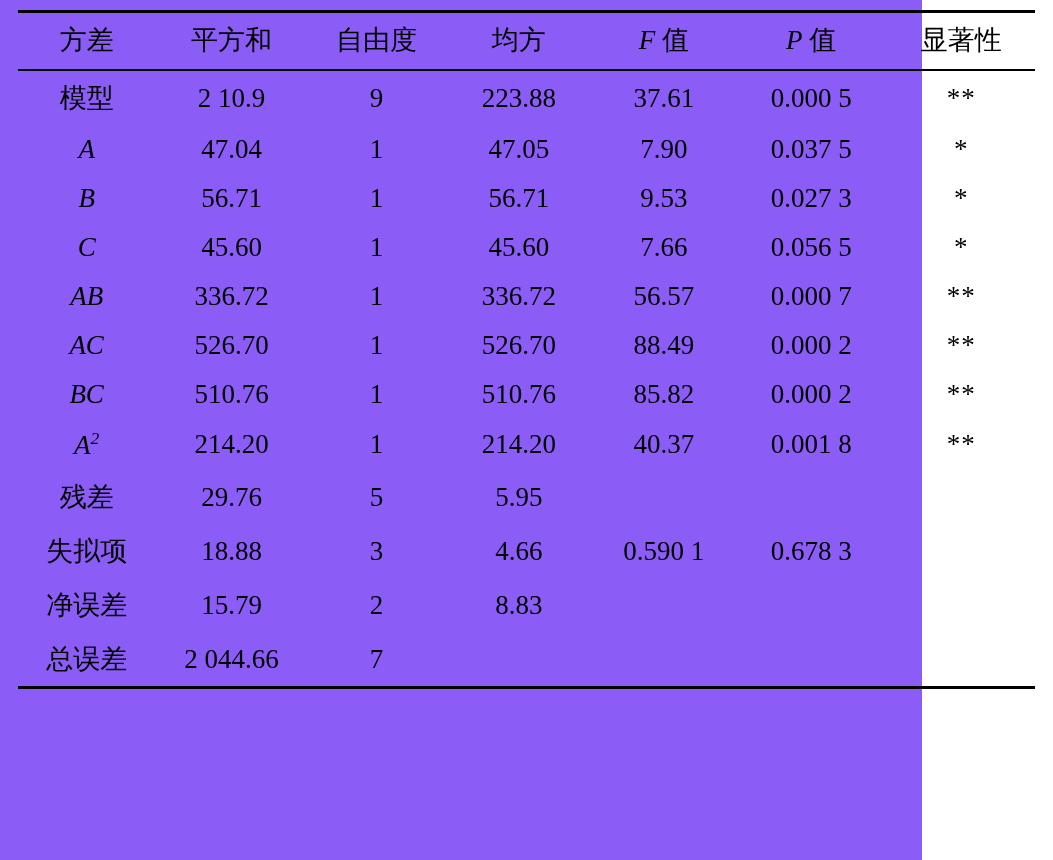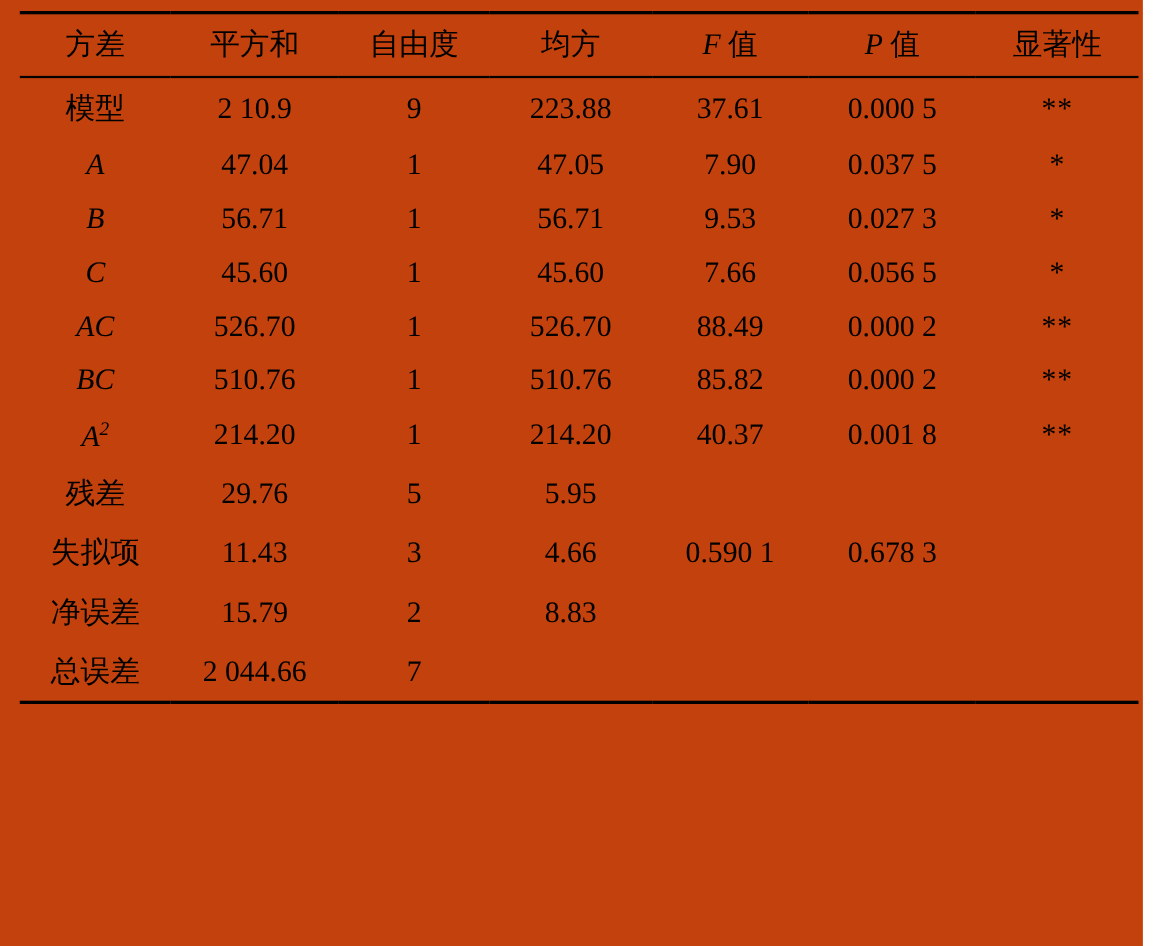--- a/index.html
+++ b/index.html
@@ -8,25 +8,25 @@
     background: #ffffff;
   }
   body {
     width: 1053px;
     height: 860px;
     font-family: "Liberation Serif", "DejaVu Serif", serif;
     color: #000000;
     overflow: hidden;
   }
   .sheet {
-    width: 1039px;
+    width: 922px;
     height: 860px;
     box-sizing: border-box;
     padding: 10px 18px 0 18px;
-    background: #c2410c;
+    background: #8b5cf6;
   }
   table.anova {
     border-collapse: collapse;
     width: 1017px;
     table-layout: fixed;
   }
   table.anova col.c0 { width: 13.5%; }
   table.anova col.c1 { width: 15.0%; }
   table.anova col.c2 { width: 13.5%; }
   table.anova col.c3 { width: 14.5%; }
@@ -128,20 +128,29 @@
         <tr>
           <td><span class="term-ital">C</span></td>
           <td>45.60</td>
           <td>1</td>
           <td>45.60</td>
           <td>7.66</td>
           <td>0.056 5</td>
           <td class="sig">*</td>
         </tr>
         <tr>
+          <td><span class="term-ital">AB</span></td>
+          <td>336.72</td>
+          <td>1</td>
+          <td>336.72</td>
+          <td>56.57</td>
+          <td>0.000 7</td>
+          <td class="sig">**</td>
+        </tr>
+        <tr>
           <td><span class="term-ital">AC</span></td>
           <td>526.70</td>
           <td>1</td>
           <td>526.70</td>
           <td>88.49</td>
           <td>0.000 2</td>
           <td class="sig">**</td>
         </tr>
         <tr>
           <td><span class="term-ital">BC</span></td>
@@ -165,21 +174,21 @@
           <td>残差</td>
           <td>29.76</td>
           <td>5</td>
           <td>5.95</td>
           <td class="empty"></td>
           <td class="empty"></td>
           <td class="empty"></td>
         </tr>
         <tr>
           <td>失拟项</td>
-          <td>11.43</td>
+          <td>18.88</td>
           <td>3</td>
           <td>4.66</td>
           <td>0.590 1</td>
           <td>0.678 3</td>
           <td class="empty"></td>
         </tr>
         <tr>
           <td>净误差</td>
           <td>15.79</td>
           <td>2</td>

